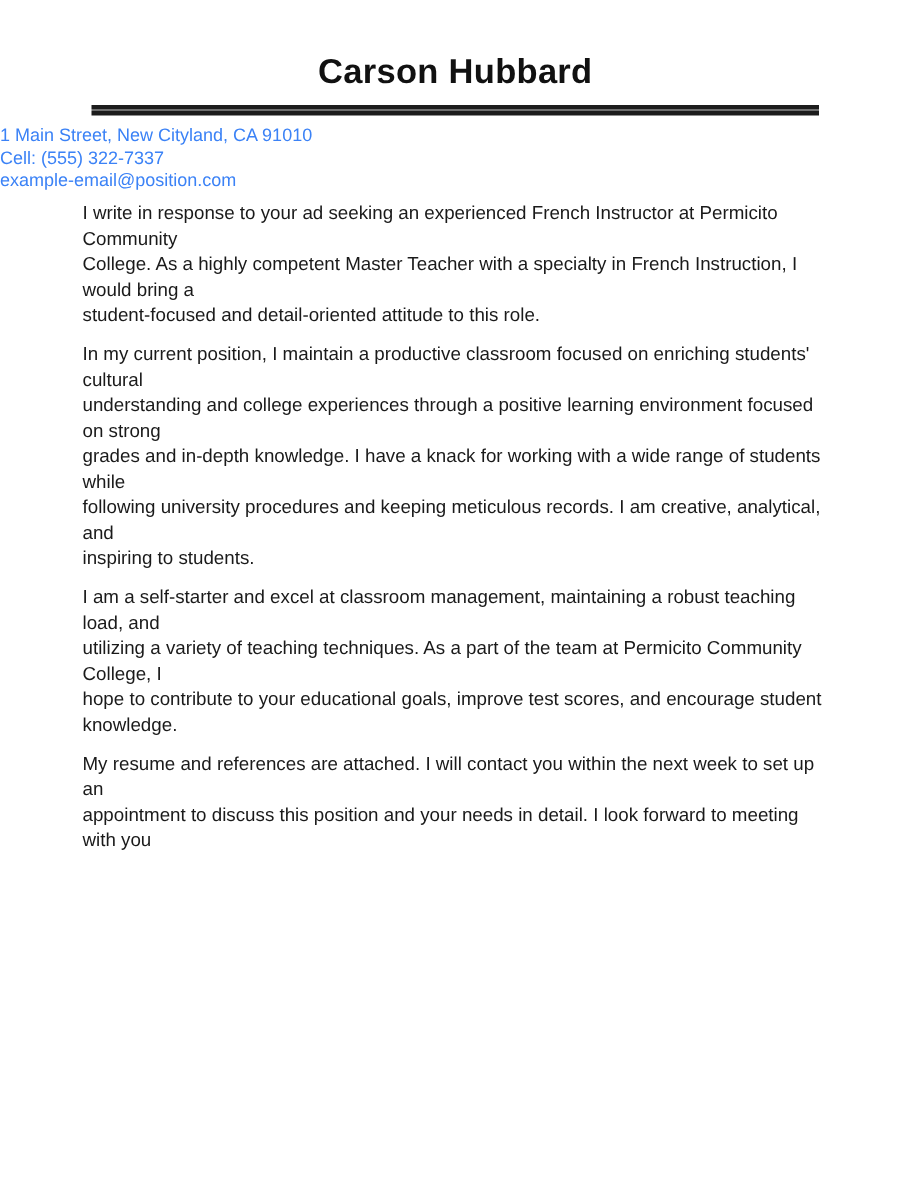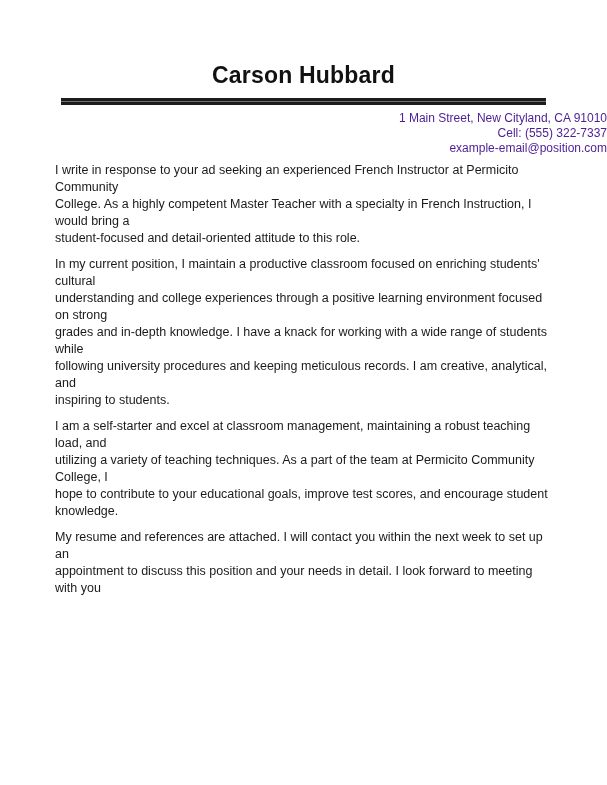--- a/index.html
+++ b/index.html
@@ -8,21 +8,20 @@
     background: #ffffff;
   }
   .page {
     position: relative;
     width: 607px;
     height: 573px;
     background: #ffffff;
     color: #1a1a1a;
     font-family: "Liberation Sans", "DejaVu Sans", sans-serif;
     overflow: hidden;
-    margin-top: 28px;
   }
   .letter-name {
     margin: 0;
     padding-top: 34px;
     text-align: center;
     font-size: 23px;
     font-weight: bold;
     color: #111111;
     letter-spacing: 0.2px;
   }
@@ -30,24 +29,24 @@
     width: 485px;
     height: 7px;
     margin: 9px auto 0 auto;
     background: linear-gradient(to bottom,
       #1c1c1c 0%, #1c1c1c 42%,
       #6f6f6f 42%, #6f6f6f 56%,
       #1c1c1c 56%, #1c1c1c 100%);
   }
   .contact-block {
     margin-top: 6px;
-    text-align: right;
+    text-align: left;
     font-size: 12px;
     line-height: 15px;
-    color: #4c1d95;
+    color: #3b82f6;
   }
   .body-block {
     margin: 6px 55px 0 55px;
     width: 497px;
     font-size: 12.5px;
     line-height: 17px;
   }
   .para {
     margin: 0 0 9px 0;
     white-space: pre-line;

